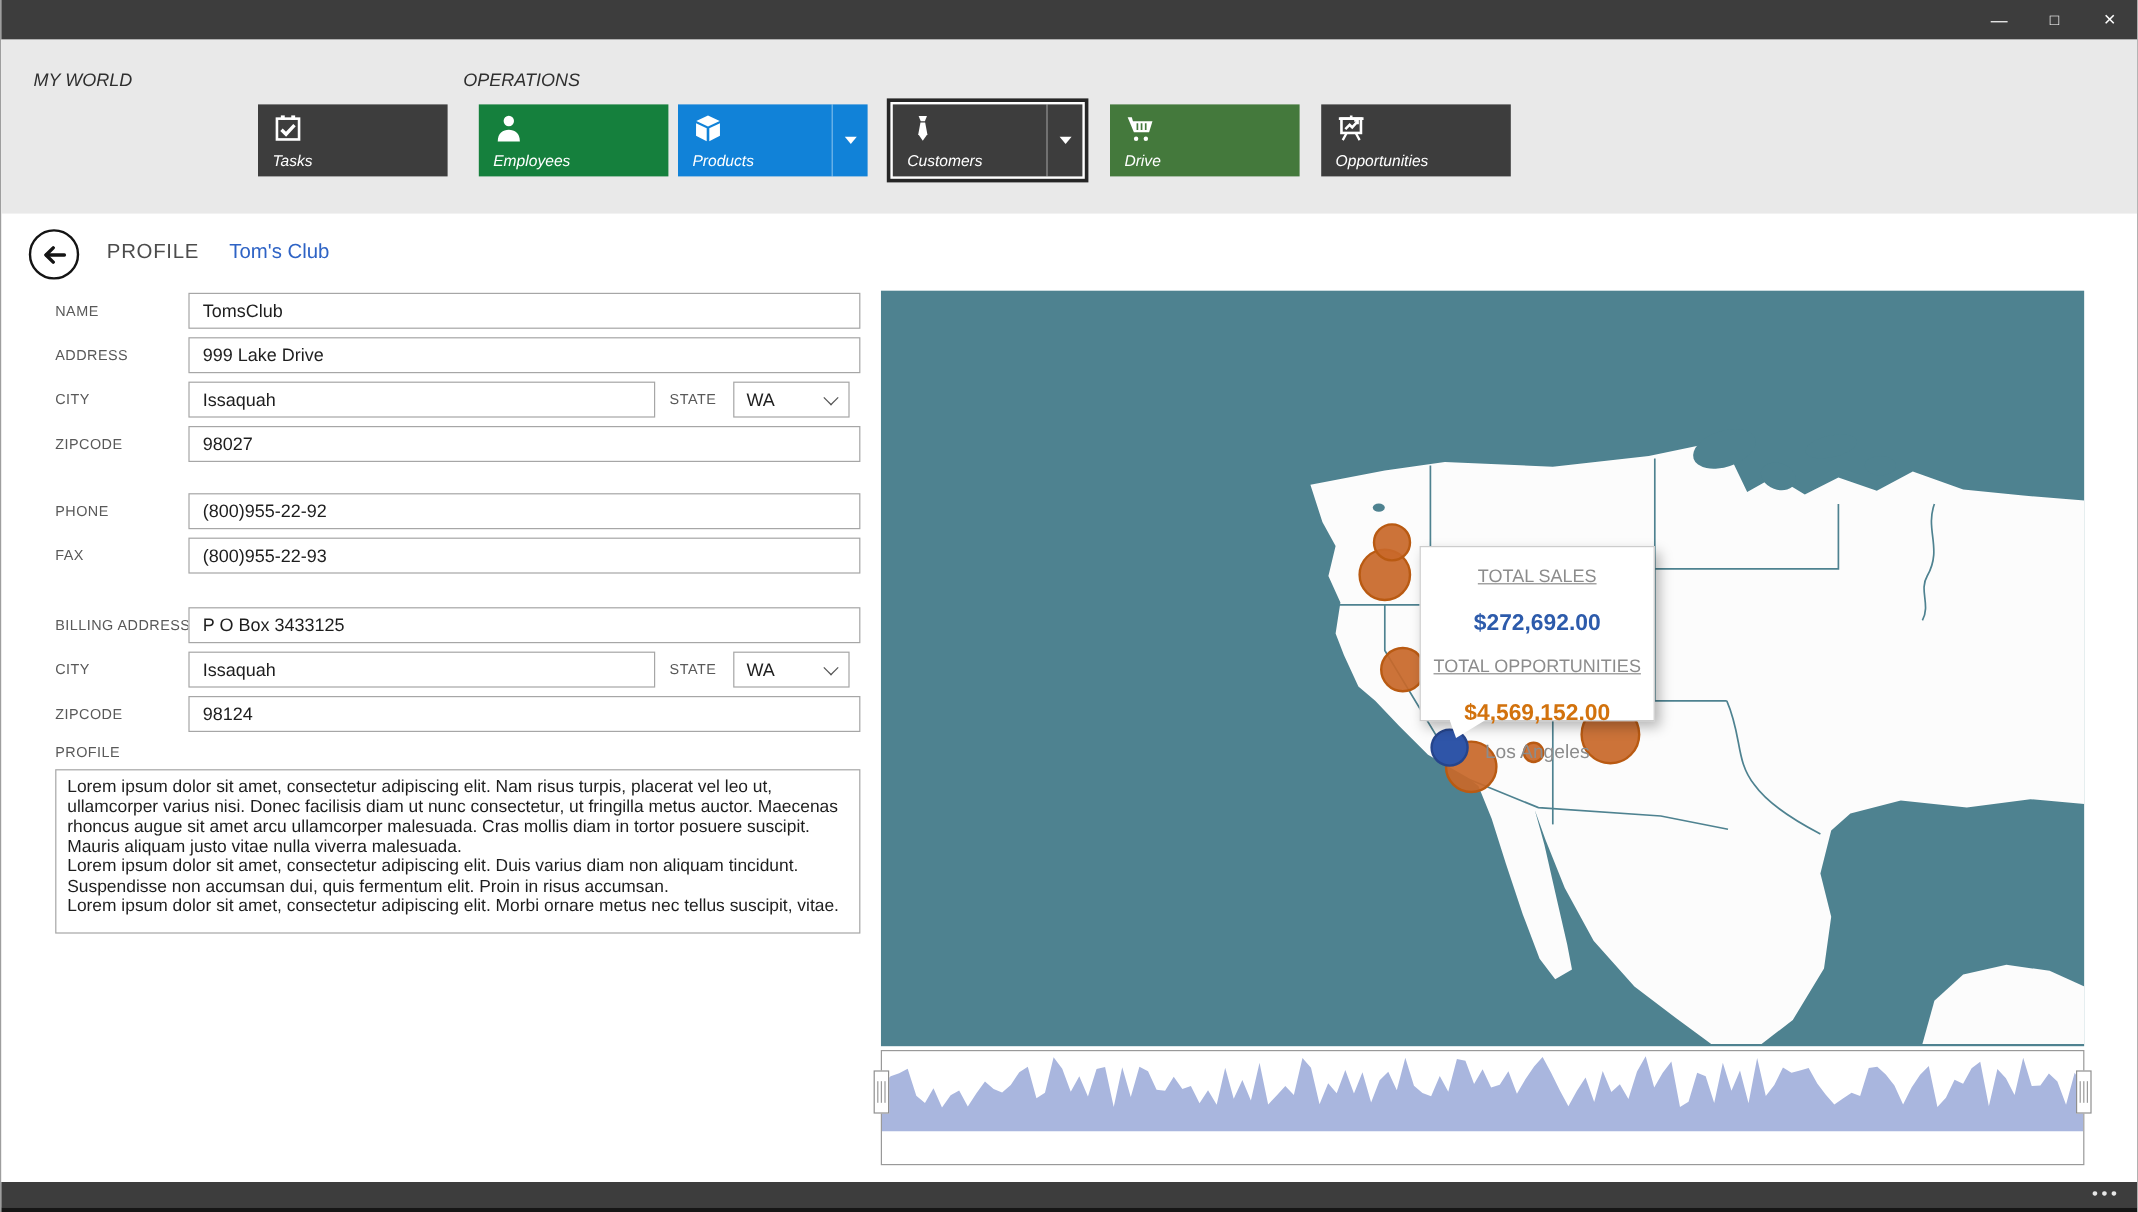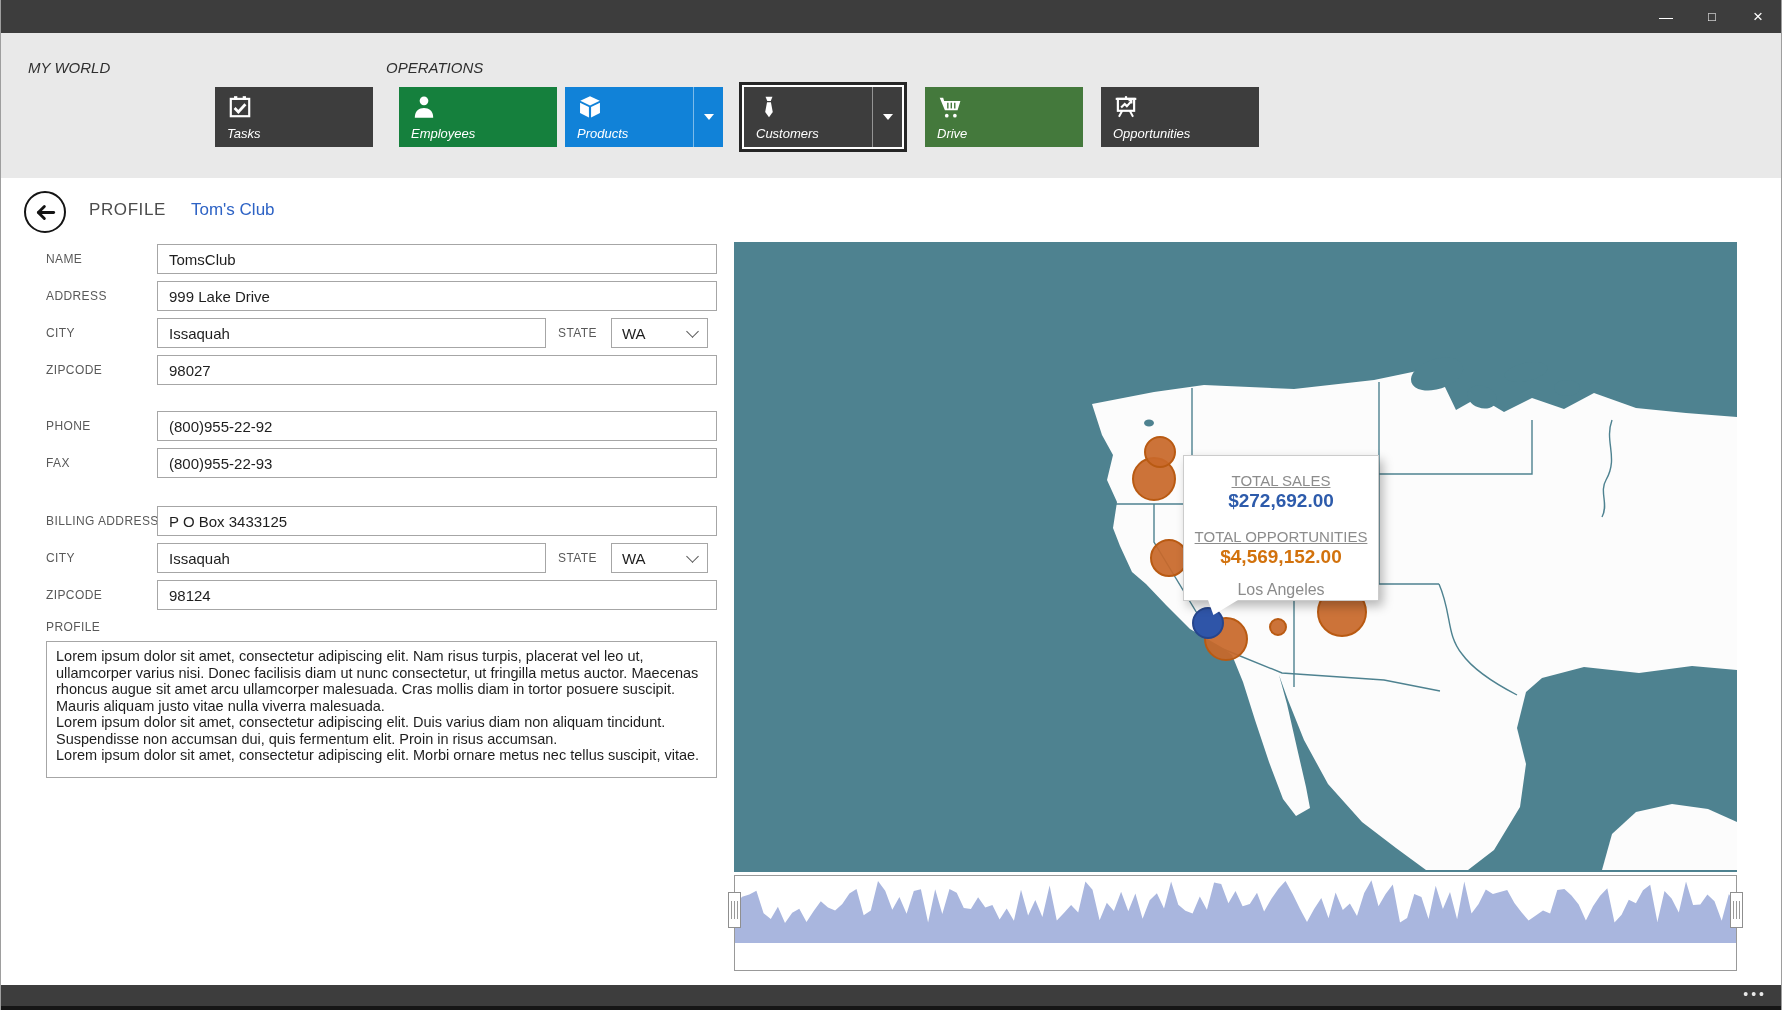--- a/index.html
+++ b/index.html
@@ -47,21 +47,21 @@
   .map-svg{position:absolute;left:733px;top:242px;width:1003px;height:630px;}
   .land{fill:#fcfcfc;}
   .lakes ellipse{fill:#4e8290;}
   .borders path{stroke:#4e8290;stroke-width:1.4;fill:none;}
   .bubble-orange{fill:#c8682a;fill-opacity:.93;stroke:#b95a12;stroke-width:2;cursor:pointer;}
   .bubble-blue{fill:#2f55a8;stroke:#26458c;stroke-width:2;cursor:pointer;}
 
   .tooltip{position:absolute;left:1182px;top:455px;width:196px;height:146px;background:#fff;border:1px solid #ccc;
            box-shadow:4px 5px 10px rgba(0,0,0,.28);text-align:center;z-index:5;box-sizing:border-box;}
   .tt-lbl{font-size:15px;color:#8c8c8c;margin-top:16px;text-decoration:underline;}
-  .tt-val{font-size:19px;font-weight:bold;margin-top:1px;}
+  .tt-val{font-size:19px;font-weight:bold;margin-top:20px;}
   .tt-val.blue{color:#2d5bab;}
   .tt-val.orange{color:#d2720d;}
   .tt-city{font-size:16px;color:#8c8c8c;margin-top:13px;}
   .tt-tail{position:absolute;left:24px;top:100%;width:30px;height:15px;background:#fff;
            clip-path:polygon(0 0,100% 0,18% 100%);}
 
   
   .timeline{position:absolute;left:733px;top:875px;width:1003px;height:96px;border:1px solid #999;background:#fff;box-sizing:border-box;}
   .timeline svg{position:absolute;left:0;top:0;display:block;}
   #spark-path{fill:#a9b6de;}

